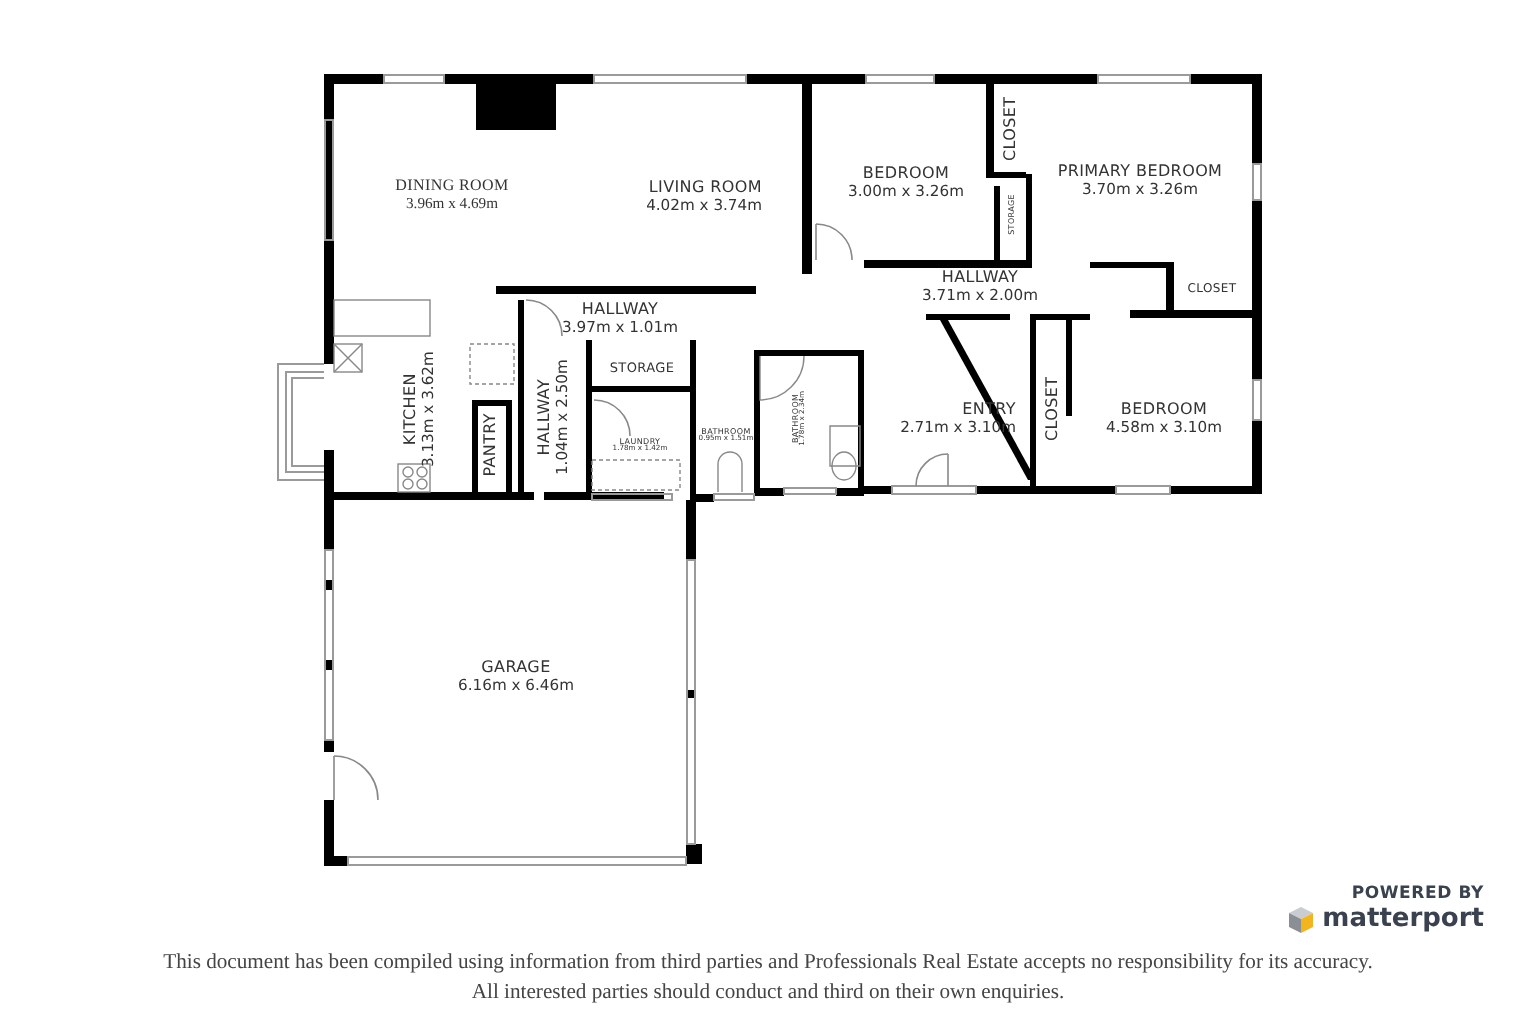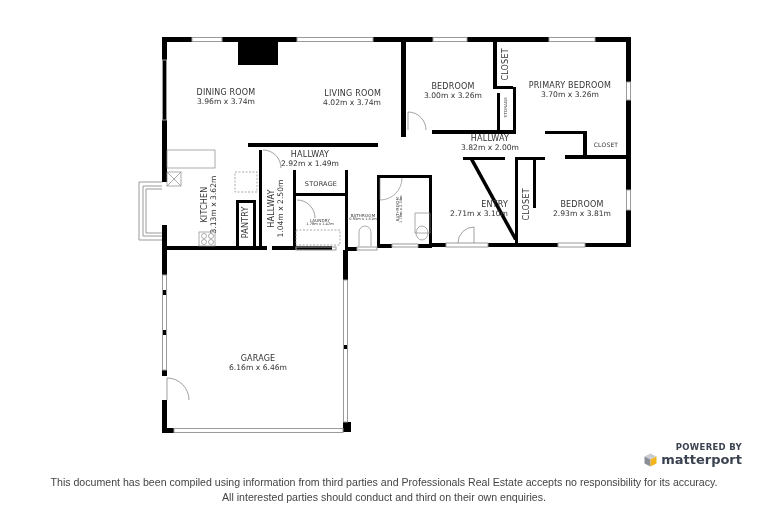--- a/index.html
+++ b/index.html
@@ -4,21 +4,21 @@
 <style>
   html, body { margin:0; padding:0; background:#ffffff; }
   body { width:768px; height:512px; position:relative; overflow:hidden; font-family:"DejaVu Sans", sans-serif; }
   svg.plan { position:absolute; left:0; top:0; }
   .lbl { position:absolute; text-align:center; color:#333; line-height:1.1; white-space:nowrap; }
   .lbl .n { font-size:8px; letter-spacing:0.2px; }
   .lbl .d { font-size:7.6px; }
   .lbl.sm .n { font-size:4px; }
   .lbl.sm .d { font-size:3.6px; }
   .rot { transform:rotate(-90deg); transform-origin:center center; }
-  .footer { position:absolute; left:0; width:768px; text-align:center; font-family:Liberation Sans, sans-serif; font-size:10.6px; color:#444; }
+  .footer { position:absolute; left:0; width:768px; text-align:center; font-family:Liberation Serif, serif; font-size:10.6px; color:#444; }
   .brand { position:absolute; right:26px; top:442px; text-align:right; }
   .brand .pb { font-family:"DejaVu Sans", sans-serif; font-weight:bold; font-size:8.5px; color:#3a4250; letter-spacing:0.3px; }
   .brand .mp { font-family:"DejaVu Sans", sans-serif; font-weight:bold; font-size:13px; color:#3a4250; display:flex; align-items:center; justify-content:flex-end; gap:4px; margin-top:0px; }
 </style>
 </head>
 <body>
 
 <svg class="plan" width="768" height="512" viewBox="0 0 768 512">
   <g fill="#000">
 
@@ -140,23 +140,23 @@
       <circle cx="211" cy="236" r="2.5"></circle>
     <circle cx="204" cy="242" r="2.5"></circle>
       <circle cx="211" cy="242" r="2.5"></circle>
     <path d="M415,213 L415,233 L430,233 L430,213 Z"></path>
     <ellipse cx="422" cy="233" rx="6" ry="7"></ellipse>
     <path d="M380,178 L380,200 A22,22 0 0 0 402,178"></path>
     <path d="M359,246 L359,232 A6,6 0 0 1 371,232 L371,246"></path>
   </g>
 </svg>
 
-<div class="lbl" style="left:186px;top:89px;width:80px;">
+<div class="lbl" style="left:186px;top:89px;width:80px;font-family:Liberation Serif, serif;">
   <div class="n">DINING ROOM</div>
-  <div class="d">3.96m x 3.74m</div>
+  <div class="d">3.96m x 4.69m</div>
 </div>
 <div class="lbl" style="left:301px;top:90px;width:80px;text-align:right;">
   <div class="n">LIVING ROOM</div>
   <div class="d">4.02m x 3.74m</div>
 </div>
 <div class="lbl" style="left:413px;top:83px;width:80px;">
   <div class="n">BEDROOM</div>
   <div class="d">3.00m x 3.26m</div>
 </div>
 <div class="lbl rot" style="left:486px;top:60px;width:40px;">
@@ -167,25 +167,25 @@
 </div>
 <div class="lbl" style="left:520px;top:82px;width:100px;">
   <div class="n">PRIMARY BEDROOM</div>
   <div class="d">3.70m x 3.26m</div>
 </div>
 <div class="lbl" style="left:588px;top:142px;width:36px;">
   <div class="n" style="font-size:6px;">CLOSET</div>
 </div>
 <div class="lbl" style="left:450px;top:135px;width:80px;">
   <div class="n">HALLWAY</div>
-  <div class="d">3.82m x 2.00m</div>
+  <div class="d">3.71m x 2.00m</div>
 </div>
 <div class="lbl" style="left:275px;top:151px;width:70px;">
   <div class="n">HALLWAY</div>
-  <div class="d">2.92m x 1.49m</div>
+  <div class="d">3.97m x 1.01m</div>
 </div>
 <div class="lbl rot" style="left:170px;top:196px;width:80px;">
   <div class="n">KITCHEN</div>
   <div class="d">3.13m x 3.62m</div>
 </div>
 <div class="lbl rot" style="left:226px;top:218px;width:40px;">
   <div class="n">PANTRY</div>
 </div>
 <div class="lbl rot" style="left:237px;top:200px;width:80px;">
   <div class="n">HALLWAY</div>
@@ -208,23 +208,23 @@
 </div>
 <div class="lbl" style="left:438px;top:201px;width:70px;text-align:right;">
   <div class="n">ENTRY</div>
   <div class="d">2.71m x 3.10m</div>
 </div>
 <div class="lbl rot" style="left:507px;top:200px;width:40px;">
   <div class="n">CLOSET</div>
 </div>
 <div class="lbl" style="left:542px;top:201px;width:80px;">
   <div class="n">BEDROOM</div>
-  <div class="d">2.93m x 3.81m</div>
-</div>
-<div class="lbl" style="left:218px;top:355px;width:80px;">
+  <div class="d">4.58m x 3.10m</div>
+</div>
+<div class="lbl" style="left:218px;top:330px;width:80px;">
   <div class="n">GARAGE</div>
   <div class="d">6.16m x 6.46m</div>
 </div>
 
 <div class="brand">
   <div class="pb">POWERED BY</div>
   <div class="mp">
     <svg width="13" height="14" viewBox="0 0 13 14">
       <polygon points="6.5,0.5 12.5,3.5 6.5,6.5 0.5,3.5" fill="#c9cdd2"></polygon>
       <polygon points="0.5,3.5 6.5,6.5 6.5,13.5 0.5,10.5" fill="#8a8f96"></polygon>

